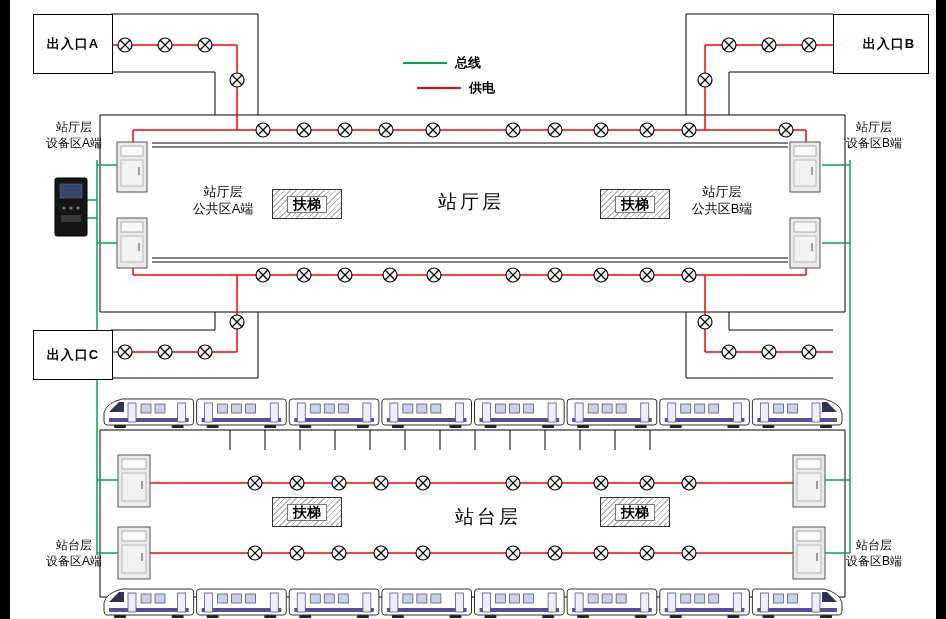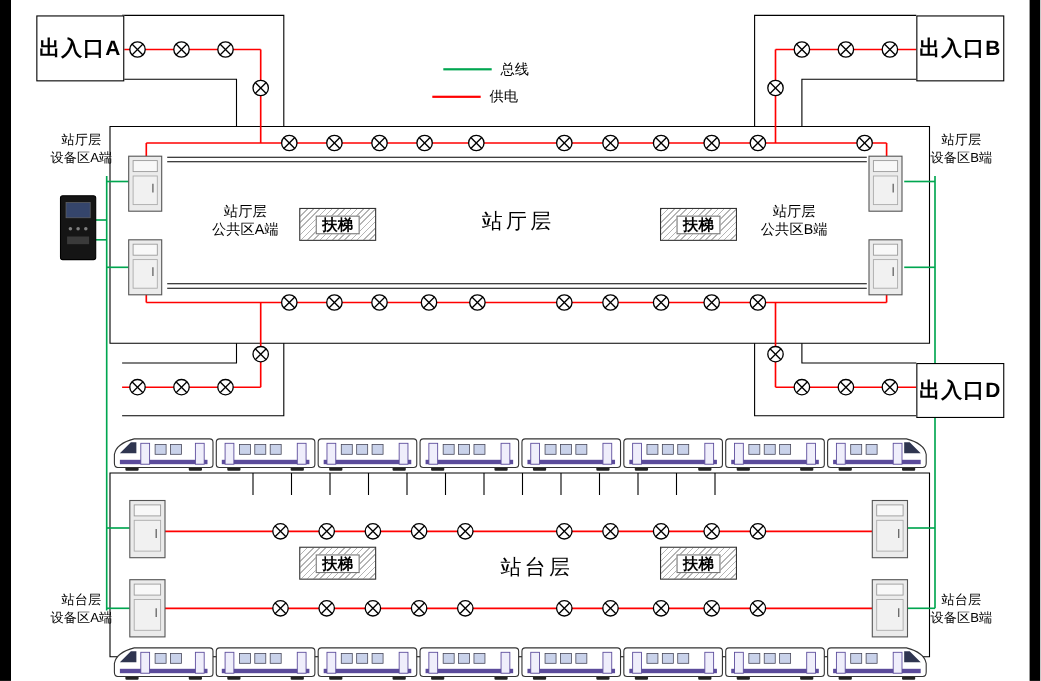--- a/index.html
+++ b/index.html
@@ -7,32 +7,32 @@
     position:relative; width:946px; height:619px; background:#fff;
     overflow:hidden; font-family:"Liberation Sans", sans-serif; color:#000;
   }
   .edge-bar { position:absolute; top:0; width:10px; height:619px; background:#000; }
   .edge-bar.left { left:0; }
   .edge-bar.right { right:0; }
   svg.diagram { position:absolute; left:0; top:0; }
   .entrance-box {
     position:absolute; border:1.5px solid #000; background:#fff;
     display:flex; align-items:center; justify-content:center;
-    font-size:19px; font-weight:bold; letter-spacing:1px;
+    font-size:13px; font-weight:bold; letter-spacing:1px;
   }
   .lbl {
     position:absolute; text-align:center; font-weight:normal;
     white-space:pre-line; line-height:1.3;
   }
   .lbl-sm { font-size:12px; }
   .lbl-md { font-size:13px; }
   .lbl-lg { font-size:19px; letter-spacing:3px; }
   .legend-row {
     position:absolute; display:flex; align-items:center; gap:8px;
-    font-size:13px; font-weight:normal;
+    font-size:13px; font-weight:bold;
   }
   .legend-row .line { width:44px; height:2px; display:inline-block; }
   .escalator {
     position:absolute; width:68px; height:28px; border:1px solid #333;
     background-color:#fff;
     background-image:repeating-linear-gradient(135deg, #b5b5b5 0 1px, transparent 1px 4px);
     display:flex; align-items:center; justify-content:center;
   }
   .escalator .tag {
     background:#fff; border:1px solid #777; font-size:14px; font-weight:bold;
@@ -619,32 +619,32 @@
           <rect x="812" y="593" width="8" height="19" fill="#efeefb" stroke="#5b4b9b" stroke-width="0.8"></rect>
           <rect x="773.375" y="594" width="10" height="9" fill="#c9d2ea" stroke="#445" stroke-width="0.7"></rect>
           <rect x="787.375" y="594" width="10" height="9" fill="#c9d2ea" stroke="#445" stroke-width="0.7"></rect>
         </g>
       </g>
     </svg>
 
   <div class="entrance-box" style="left:33px;top:14px;width:78px;height:58px;">
     <span>出入口A</span>
   </div>
-  <div class="entrance-box" style="left:833px;top:14px;width:78px;height:58px;">
+  <div class="entrance-box" style="left:833px;top:14px;width:78px;height:58px;padding-left:16px;">
     <span>出入口B</span>
   </div>
-  <div class="entrance-box" style="left:833px;top:330px;width:78px;height:48px;">
-    <span>出入口D</span>
+  <div class="entrance-box" style="left:33px;top:330px;width:78px;height:48px;">
+    <span>出入口C</span>
   </div>
 
   <div class="legend-row" style="left:403px;top:54px;">
     <span class="line" id="legend-bus-line" style="background: rgb(0, 166, 80);"></span>
     <span>总线</span>
   </div>
-  <div class="legend-row" style="left:393px;top:79px;">
+  <div class="legend-row" style="left:417px;top:79px;">
     <span class="line" id="legend-power-line" style="background: rgb(255, 0, 0);"></span>
     <span>供电</span>
   </div>
 
   <div class="lbl lbl-sm" style="left:36px;top:120px;width:76px;">站厅层
 设备区A端</div>
   <div class="lbl lbl-sm" style="left:836px;top:120px;width:76px;">站厅层
 设备区B端</div>
   <div class="lbl lbl-md" style="left:177px;top:184px;width:92px;">站厅层
 公共区A端</div>

